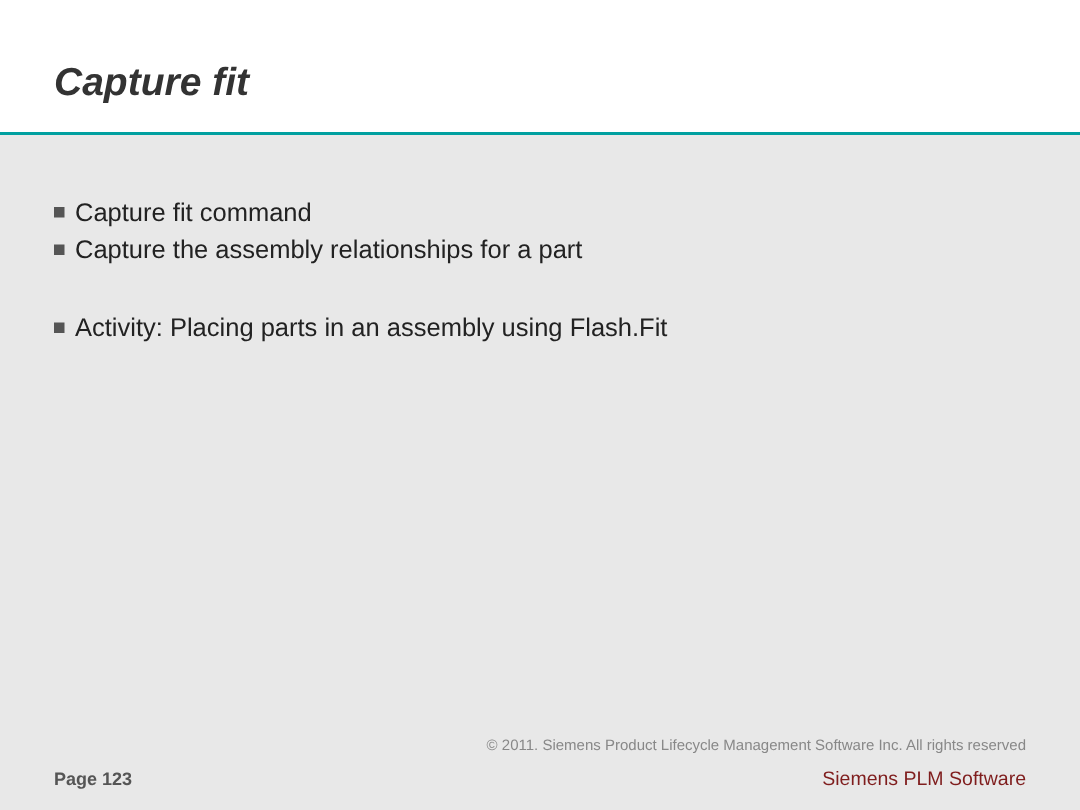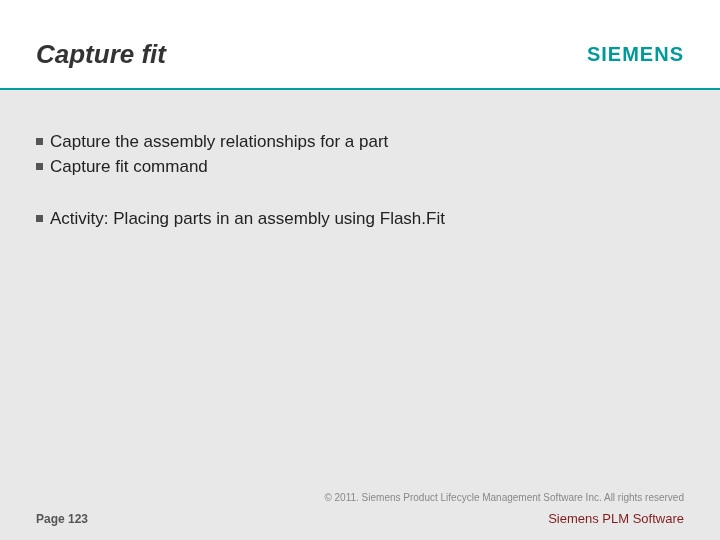--- a/index.html
+++ b/index.html
@@ -91,32 +91,31 @@
       color: #7f1d1d;
     }
   </style>
 </head>
 <body>
 
 <div class="top-bar"></div>
 
 <div class="header">
   <div class="slide-title">Capture fit</div>
-  <div class="siemens-logo">SIEMENS</div>
 </div>
 
 <div class="content">
   <div class="bullet-group">
     <div class="bullet-item">
       <div class="bullet-marker"></div>
-      <span>Capture the assembly relationships for a part</span>
+      <span>Capture fit command</span>
     </div>
     <div class="bullet-item">
       <div class="bullet-marker"></div>
-      <span>Capture fit command</span>
+      <span>Capture the assembly relationships for a part</span>
     </div>
   </div>
   <div class="bullet-group">
     <div class="bullet-item">
       <div class="bullet-marker"></div>
       <span>Activity: Placing parts in an assembly using Flash.Fit</span>
     </div>
   </div>
 </div>
 

